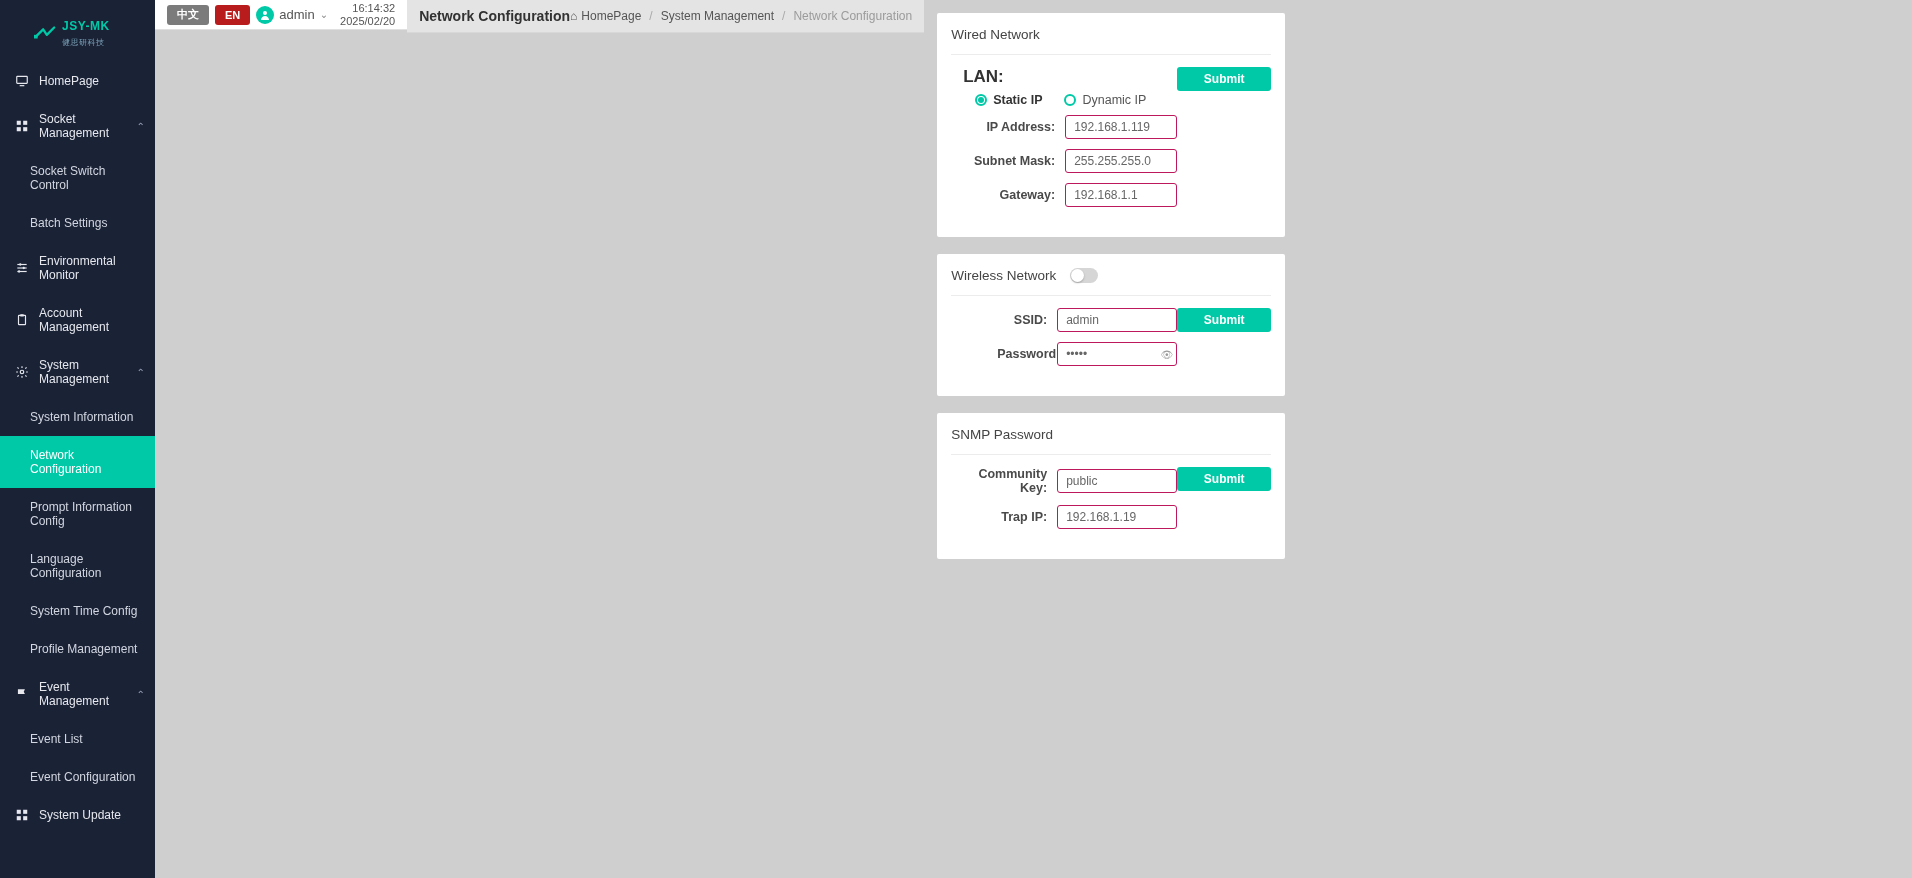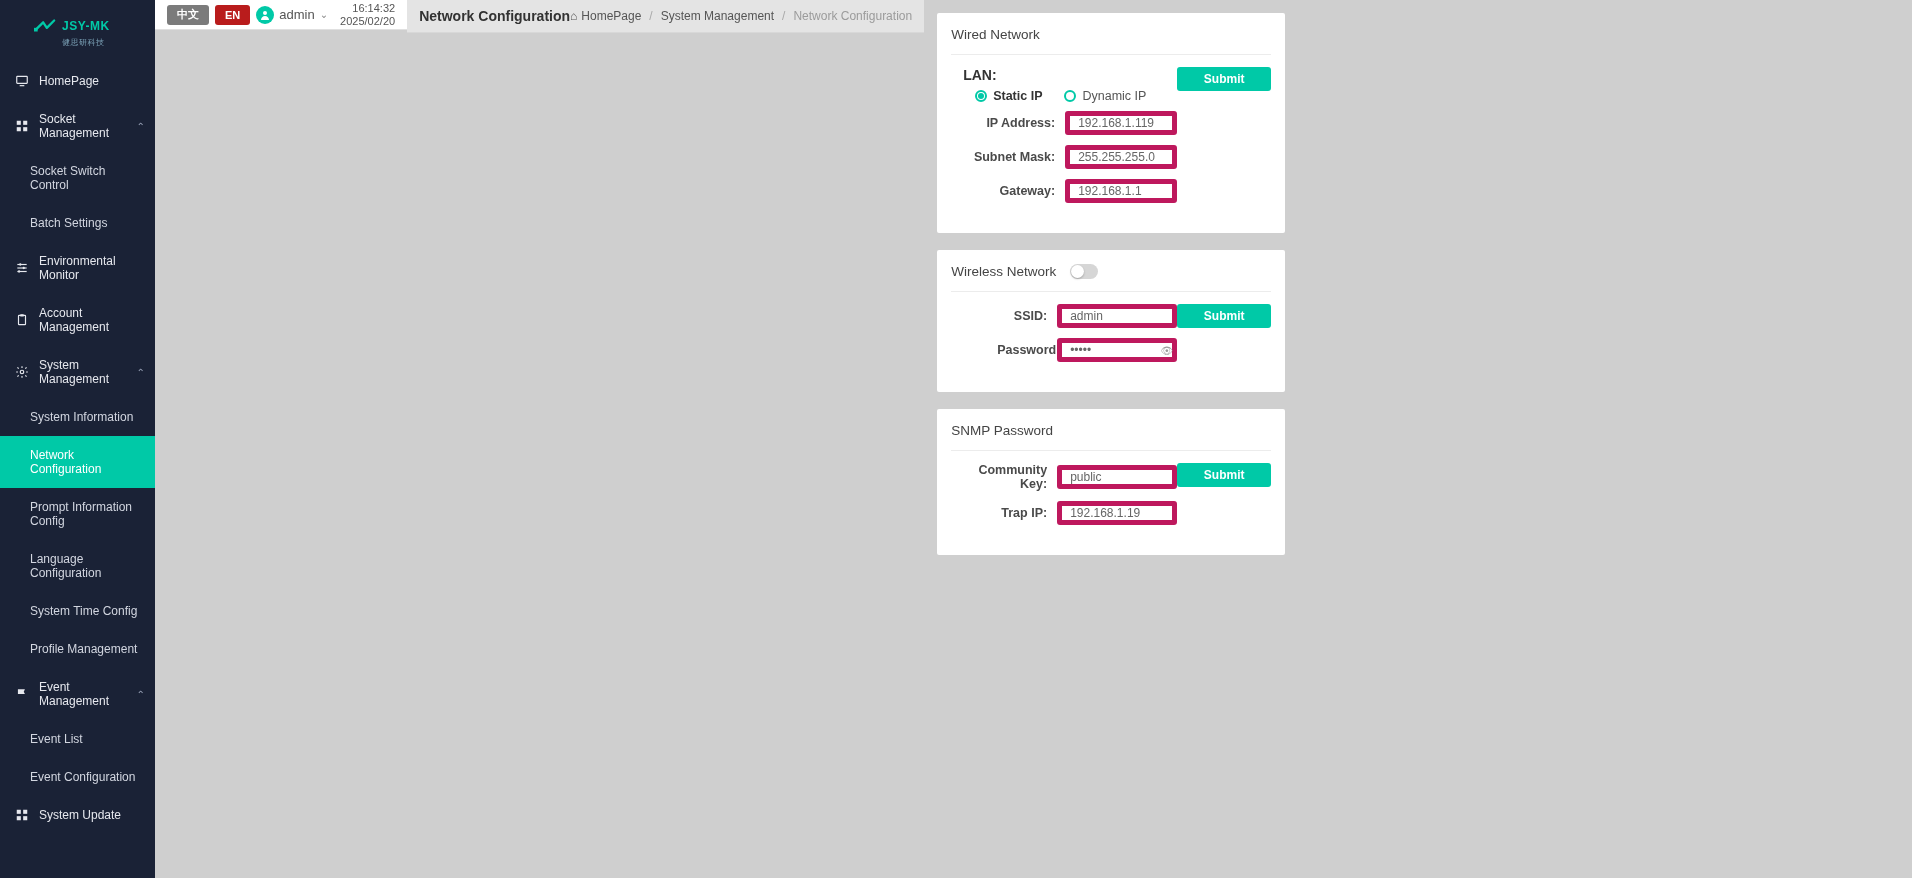--- a/index.html
+++ b/index.html
@@ -17,21 +17,21 @@
   .sidebar {
     width: 155px;
     background: #1a2236;
     color: #d8dde6;
     display: flex;
     flex-direction: column;
     flex-shrink: 0;
   }
   .logo {
     display: flex;
-    align-items: flex-start;
+    align-items: center;
     gap: 6px;
     padding: 18px 14px 14px 34px;
   }
   .logo-mark {
     width: 22px; height: 16px;
     display: inline-block;
   }
   .logo-text {
     color: #00c9a7;
     font-weight: 700;
@@ -163,21 +163,21 @@
     display: flex;
     align-items: center;
     gap: 14px;
   }
   .section-row {
     display: flex;
     align-items: flex-start;
   }
   .section-left { flex: 1; }
   .sub-heading {
-    font-size: 14px;
+    font-size: 17px;
     font-weight: 700;
     color: #333;
     padding-left: 12px;
     margin-bottom: 6px;
   }
   .radio-row {
     display: flex;
     gap: 22px;
     padding-left: 24px;
     margin-bottom: 8px;
@@ -210,21 +210,21 @@
     text-align: right;
     font-size: 12.5px;
     font-weight: 700;
     color: #4a4a4a;
     padding-right: 10px;
   }
   .form-row.wide .form-label { width: 106px; }
   .form-input {
     width: 112px;
     height: 24px;
-    border: 5px solid #be185d;
+    border: 1px solid #be185d;
     border-radius: 3px;
     padding: 0 8px;
     font-size: 12px;
     color: #666;
   }
   .form-input.w120 { width: 120px; }
   .submit-btn {
     background: #00c9a7;
     color: #fff;
     border: none;

